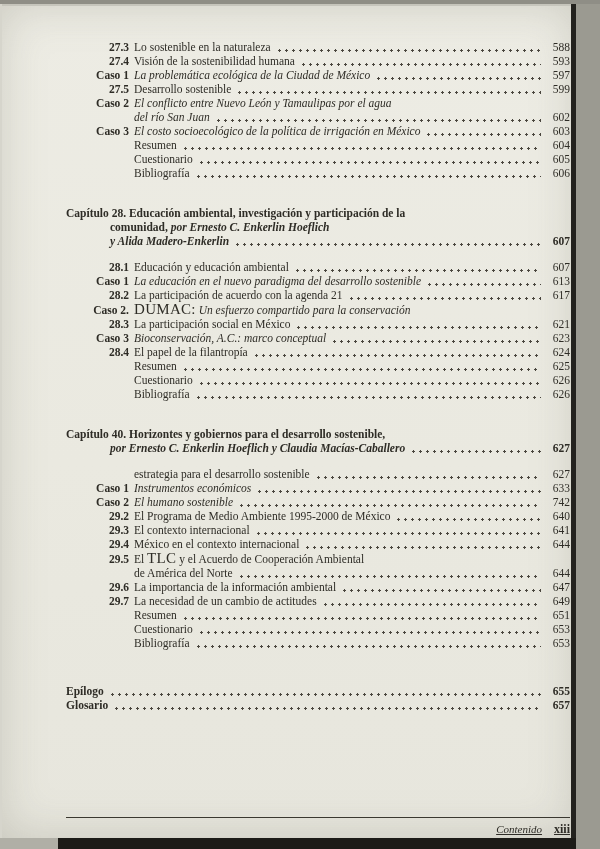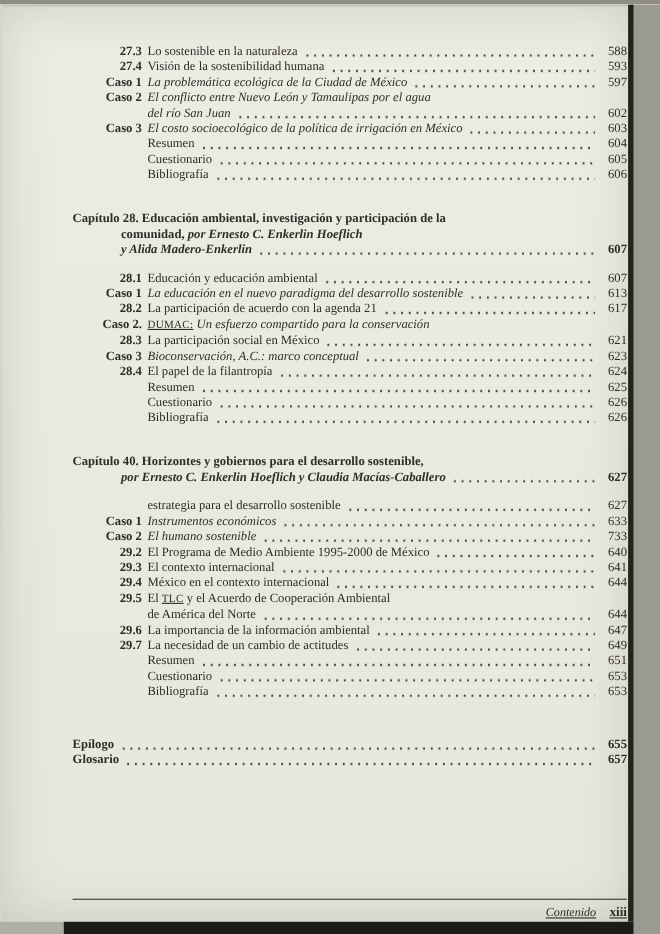--- a/index.html
+++ b/index.html
@@ -14,21 +14,21 @@
   .edge-right-strip{position:absolute;left:576px;top:0;width:24px;height:849px;background:#9b9a91;}
   .edge-bottom-strip{position:absolute;left:0;top:834px;width:576px;height:15px;background:#b0afa6;}
   .edge-bottom-bar{position:absolute;left:58px;top:834px;width:518px;height:13px;background:#1c1b17;}
 
   .content{position:absolute;left:66px;top:36px;width:504px;color:#2e2c26;
            font-size:11.5px;}
   .row{display:flex;align-items:baseline;line-height:14px;white-space:nowrap;}
   .lbl{font-weight:bold;width:63px;flex:none;text-align:right;margin-right:5px;}
   .txt{flex:none;white-space:pre;}
   .it{font-style:italic;}
-  .sc{font-size:10px;letter-spacing:.3px;text-decoration:underline;}
+  .sc{font-size:15px;letter-spacing:.3px;}
   .cont,.plain{padding-left:68px;}
   .chapter{font-weight:bold;}
   .chapter-cont{font-weight:bold;padding-left:44px;}
   .outer{font-weight:bold;}
   .dots{flex:1 1 auto;min-width:8px;height:10px;align-self:flex-end;margin:0 3px 2px 5px;
         background-image:radial-gradient(circle,#4a463e 1px,transparent 1.3px);
         background-size:7px 3px;background-position:left bottom;background-repeat:repeat-x;}
   .pg{flex:none;min-width:26px;text-align:right;}
 
   .footer{position:absolute;left:66px;top:813px;width:504px;border-top:1px solid #3a3830;
@@ -61,20 +61,26 @@
         <span class="dots"></span>
         <span class="pg">593</span>
       </div>
       <div class="row item">
         <span class="lbl">Caso 1</span>
         <span class="txt"><span class="it">La problemática ecológica de la Ciudad de México</span></span>
         <span class="dots"></span>
         <span class="pg">597</span>
       </div>
       <div class="row item">
+        <span class="lbl">27.5</span>
+        <span class="txt"><span>Desarrollo sostenible</span></span>
+        <span class="dots"></span>
+        <span class="pg">599</span>
+      </div>
+      <div class="row item">
         <span class="lbl">Caso 2</span>
         <span class="txt"><span class="it">El conflicto entre Nuevo León y Tamaulipas por el agua</span></span>
       </div>
       <div class="row cont">
         <span class="txt"><span class="it">del río San Juan</span></span>
         <span class="dots"></span>
         <span class="pg">602</span>
       </div>
       <div class="row item">
         <span class="lbl">Caso 3</span>
@@ -183,21 +189,21 @@
       <div class="row item">
         <span class="lbl">Caso 1</span>
         <span class="txt"><span class="it">Instrumentos económicos</span></span>
         <span class="dots"></span>
         <span class="pg">633</span>
       </div>
       <div class="row item">
         <span class="lbl">Caso 2</span>
         <span class="txt"><span class="it">El humano sostenible</span></span>
         <span class="dots"></span>
-        <span class="pg">733</span>
+        <span class="pg">742</span>
       </div>
       <div class="row item">
         <span class="lbl">29.2</span>
         <span class="txt"><span>El Programa de Medio Ambiente 1995-2000 de México</span></span>
         <span class="dots"></span>
         <span class="pg">640</span>
       </div>
       <div class="row item">
         <span class="lbl">29.3</span>
         <span class="txt"><span>El contexto internacional</span></span>

